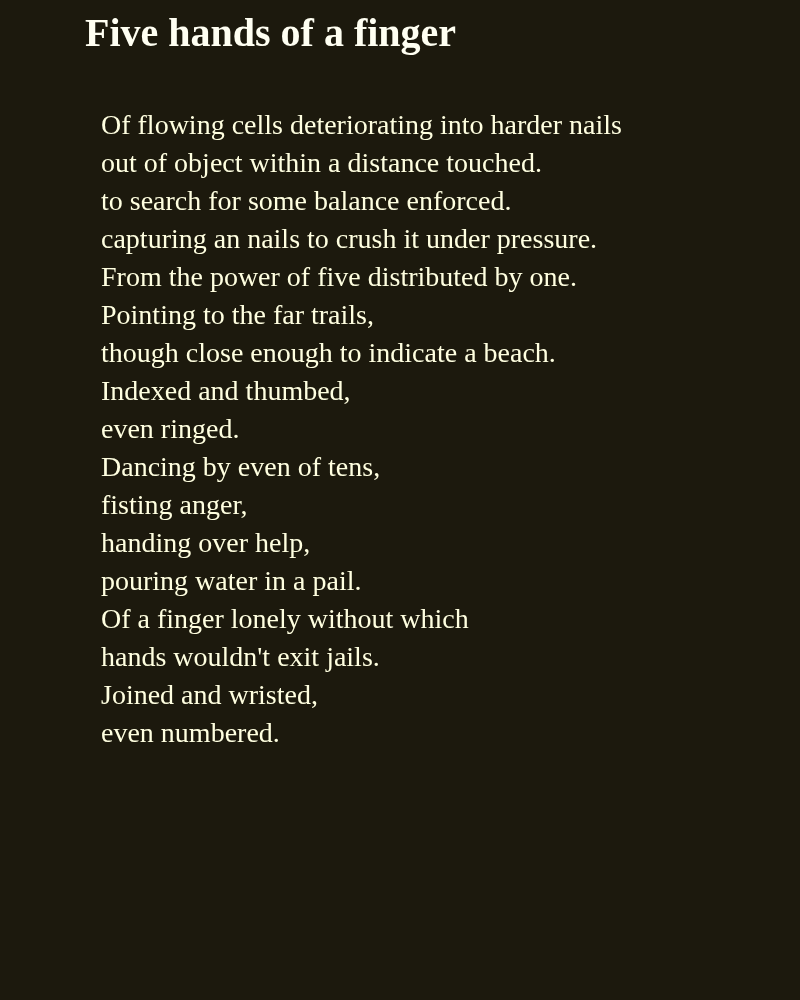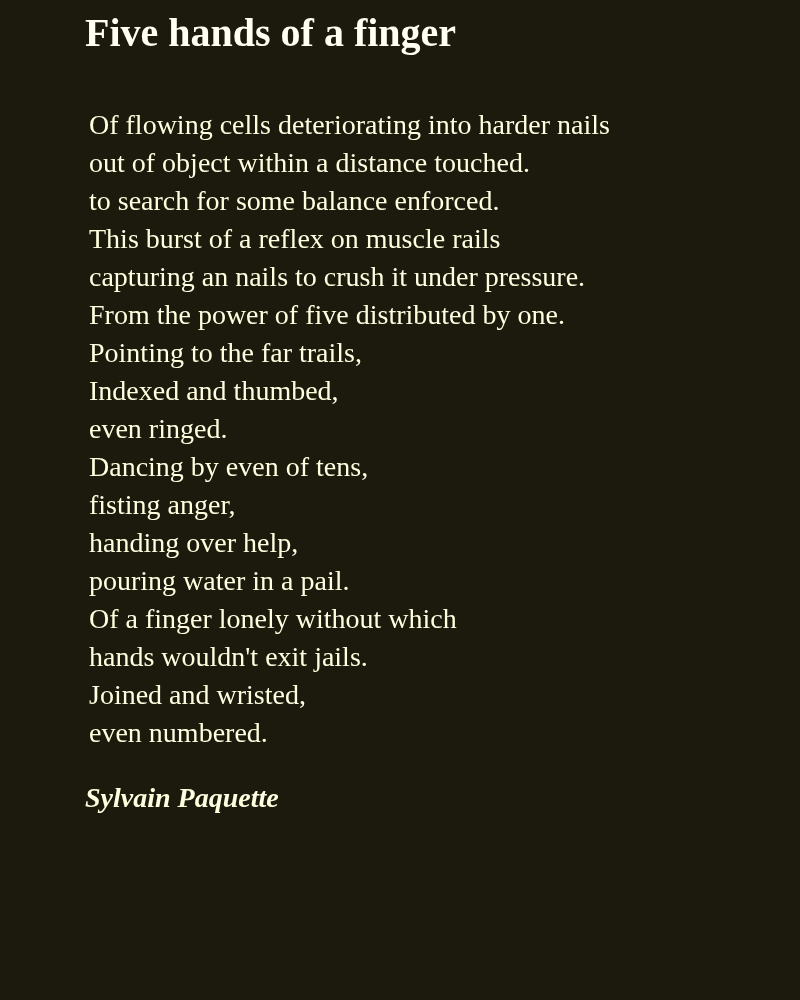--- a/index.html
+++ b/index.html
@@ -21,21 +21,21 @@
     padding: 12px 40px 0 85px;
   }
   .poem-title {
     font-size: 40px;
     font-weight: bold;
     color: #FFFFF2;
     margin: 0 0 52px 0;
     line-height: 1.05;
   }
   .poem-body {
-    margin: 4px;
+    margin: 16px;
     font-family: Liberation Serif, serif;
   }
   .poem-line {
     font-size: 28px;
     line-height: 38px;
     white-space: nowrap;
   }
   .poem-author {
     margin-top: 27px;
     font-size: 28px;
@@ -53,32 +53,31 @@
 <body>
 
 <div class="page">
 
   <h1 class="poem-title">Five hands of a finger</h1>
 
   <div class="poem-body">
     <div class="poem-line">Of flowing cells deteriorating into harder nails</div>
     <div class="poem-line">out of object within a distance touched.</div>
     <div class="poem-line">to search for some balance enforced.</div>
-    <div class="poem-line">This burst of a reflex on muscle rails</div>
     <div class="poem-line">capturing an nails to crush it under pressure.</div>
     <div class="poem-line">From the power of five distributed by one.</div>
     <div class="poem-line">Pointing to the far trails,</div>
+    <div class="poem-line">though close enough to indicate a beach.</div>
     <div class="poem-line">Indexed and thumbed,</div>
     <div class="poem-line">even ringed.</div>
     <div class="poem-line">Dancing by even of tens,</div>
     <div class="poem-line">fisting anger,</div>
     <div class="poem-line">handing over help,</div>
     <div class="poem-line">pouring water in a pail.</div>
     <div class="poem-line">Of a finger lonely without which</div>
     <div class="poem-line">hands wouldn't exit jails.</div>
     <div class="poem-line">Joined and wristed,</div>
     <div class="poem-line">even numbered.</div>
   </div>
 
-  <div class="poem-author">Sylvain Paquette</div>
 
 
 </div>
 
 </body></html>

